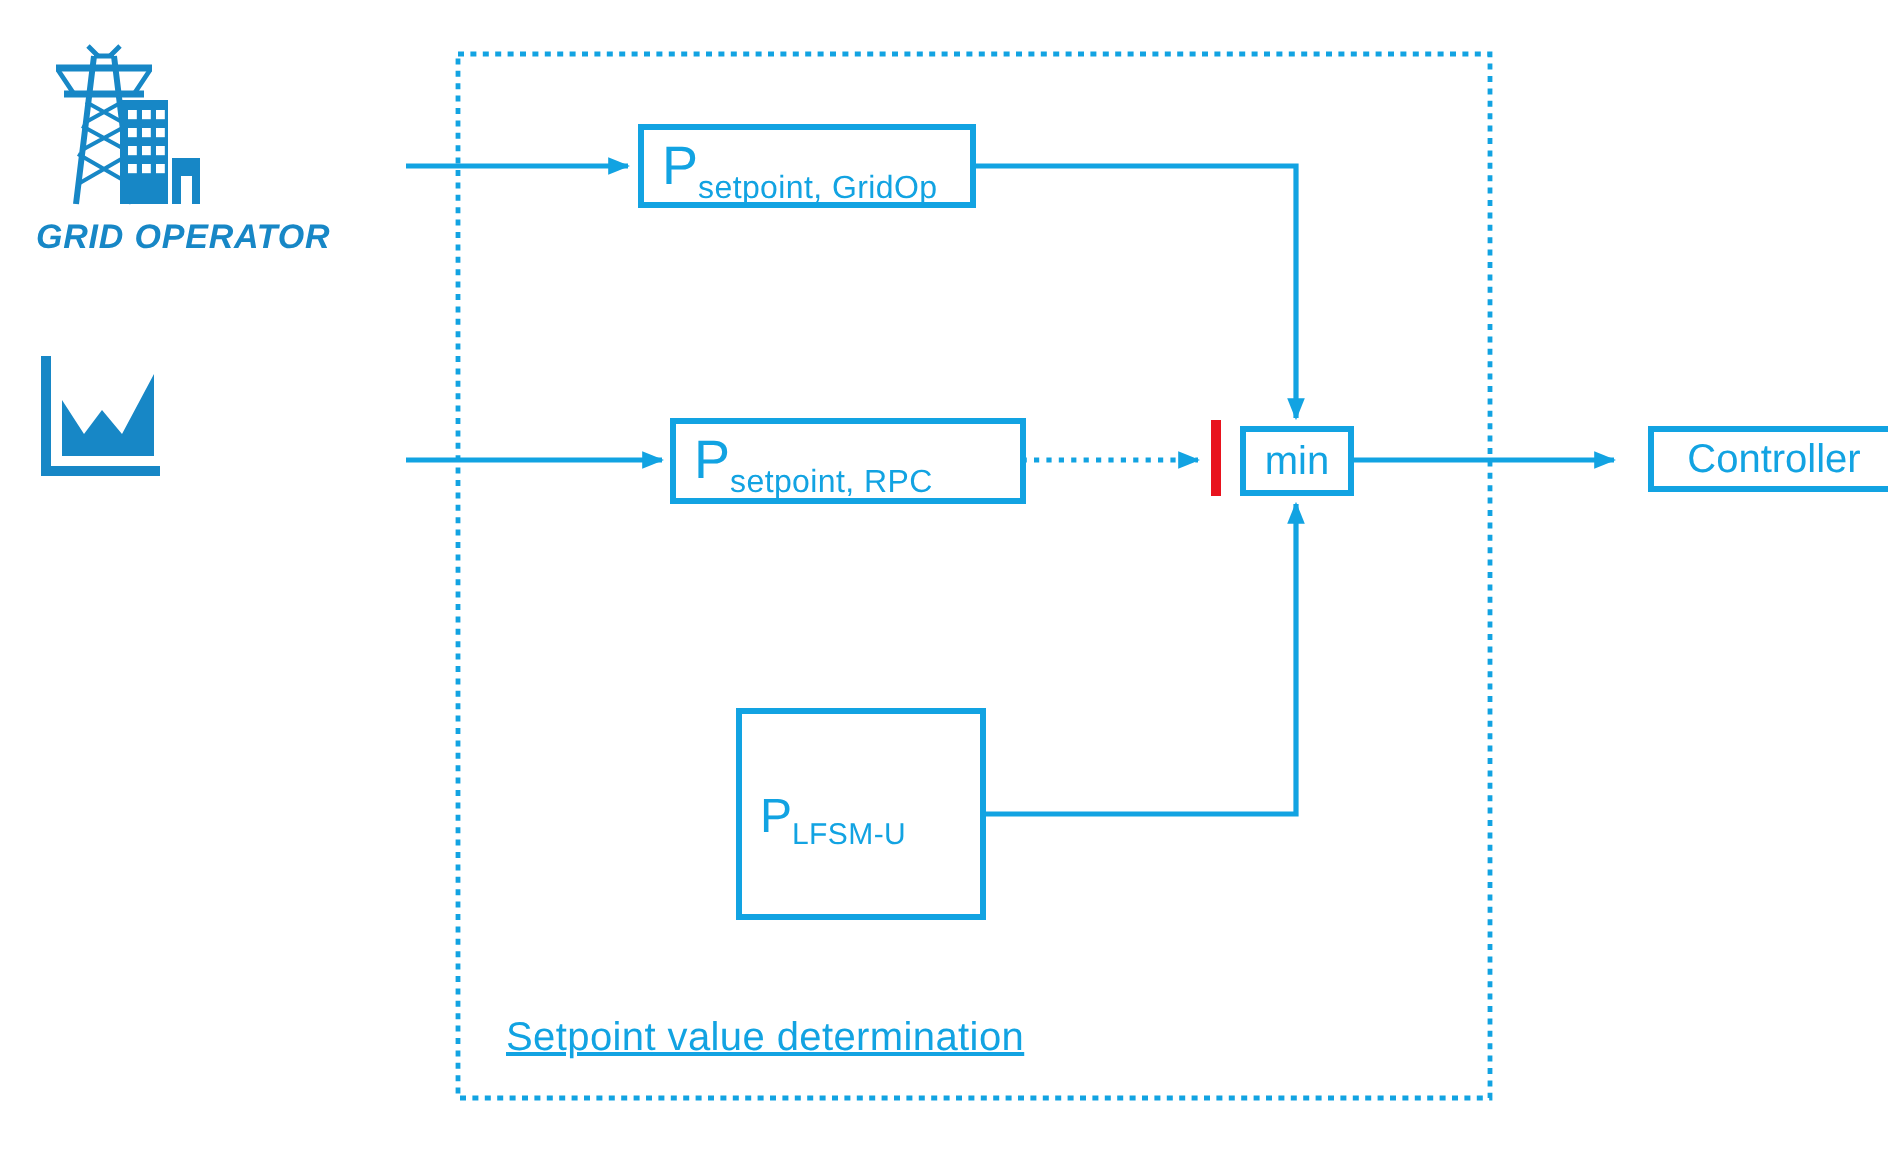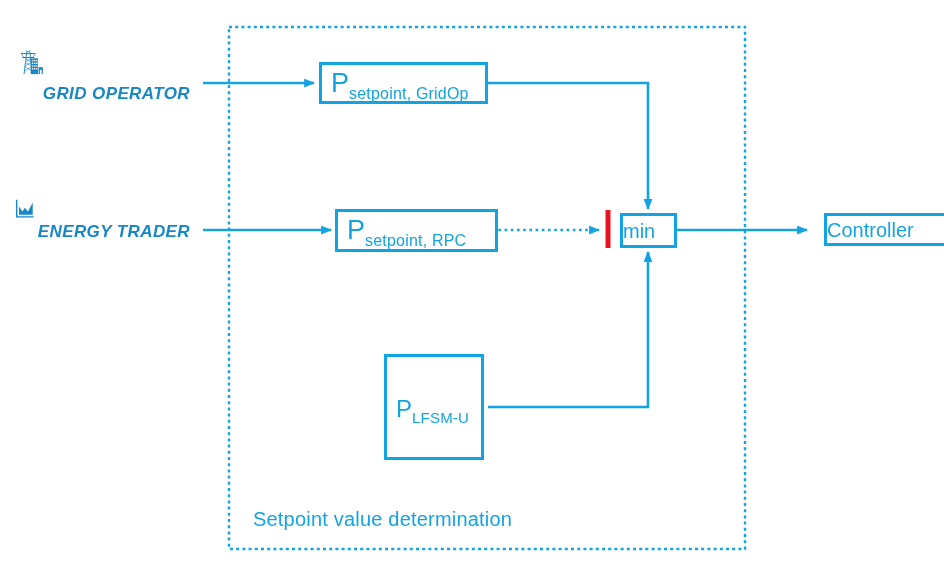--- a/index.html
+++ b/index.html
@@ -31,47 +31,48 @@
     background:#ffffff;
     border:3px solid var(--blue);
     color:var(--blue);
   }
   .pbox{display:flex;align-items:center;padding-left:9px;}
   .pvar{font-size:27px;line-height:1;white-space:nowrap;}
   .pvar .subtxt{font-size:16px;position:relative;top:7px;letter-spacing:.2px;}
   .lfsm-box{padding:3px 0 0 9px;display:flex;flex-direction:column;justify-content:space-evenly;}
   .lfsm-box .pvar{font-size:24px;}
   .lfsm-box .pvar .subtxt{font-size:15px;top:6px;}
-  .center-box{display:flex;align-items:center;}
+  .center-box{display:flex;align-items:center;justify-content:center;}
   .min-text{font-size:20px;line-height:1;}
   .controller-text{font-size:20px;line-height:1;}
 
   .actor{
     position:absolute;z-index:2;
-    display:flex;align-items:flex-end;
+    display:flex;flex-direction:column;align-items:flex-start;
   }
   .actor-label{
     margin-top:5px;
     font-size:17px;font-weight:bold;font-style:italic;
     color:var(--icon-blue);
     letter-spacing:.4px;
     white-space:nowrap;
   }
   #actor-grid-operator{left:18px;top:20px;width:172px;}
   #actor-energy-trader{left:14px;top:176px;width:176px;}
 
   .icon-stroke{stroke:var(--icon-blue);fill:none;}
   .icon-fill{fill:var(--icon-blue);}
   .icon-white{fill:#ffffff;}
 
   .region-label{
     position:absolute;z-index:2;
     left:253px;top:508px;
     font-size:20px;color:var(--blue);
     letter-spacing:.2px;
+    text-decoration:underline;
   }
 </style>
 </head>
 <body>
 
 <div class="canvas">
 
   <svg class="overlay" viewBox="0 0 944 579">
     <defs>
       <marker id="arrow" viewBox="0 0 10 8" refX="9" refY="4" markerWidth="11" markerHeight="9" markerUnits="userSpaceOnUse" orient="auto">
@@ -127,32 +128,31 @@
       <rect x="72.5" y="68" width="5.5" height="14" class="icon-white"></rect>
     </svg>
     <div class="actor-label">GRID OPERATOR</div>
   </div>
 
   <div class="actor" id="actor-energy-trader">
     <svg width="80" height="66" viewBox="0 0 80 66">
       <path d="M9,2 L9,59.5 L66,59.5" class="icon-stroke" stroke-width="5"></path>
       <polygon points="17,24 28,41 37,29 47,41 63,11 63,52 17,52" class="icon-fill"></polygon>
     </svg>
-    <div class="actor-label">ENERGY TRADER</div>
   </div>
 
   <div class="box pbox" style="left:319px;top:62px;width:169px;height:42px;">
     <span class="pvar"><span>P</span><span class="subtxt">setpoint, GridOp</span></span>
   </div>
 
-  <div class="box pbox" style="left:335px;top:209px;width:163px;height:43px;">
+  <div class="box pbox" style="left:335px;top:209px;width:178px;height:43px;">
     <span class="pvar"><span>P</span><span class="subtxt">setpoint, RPC</span></span>
   </div>
 
-  <div class="box lfsm-box" style="left:384px;top:354px;width:100px;height:106px;">
+  <div class="box lfsm-box" style="left:368px;top:354px;width:125px;height:106px;">
     <span class="pvar"><span>P</span><span class="subtxt">LFSM-U</span></span>
   </div>
 
   <div class="box center-box" style="left:620px;top:213px;width:57px;height:35px;">
     <span class="min-text">min</span>
   </div>
 
   <div class="box center-box" style="left:824px;top:213px;width:126px;height:33px;">
     <span class="controller-text">Controller</span>
   </div>

